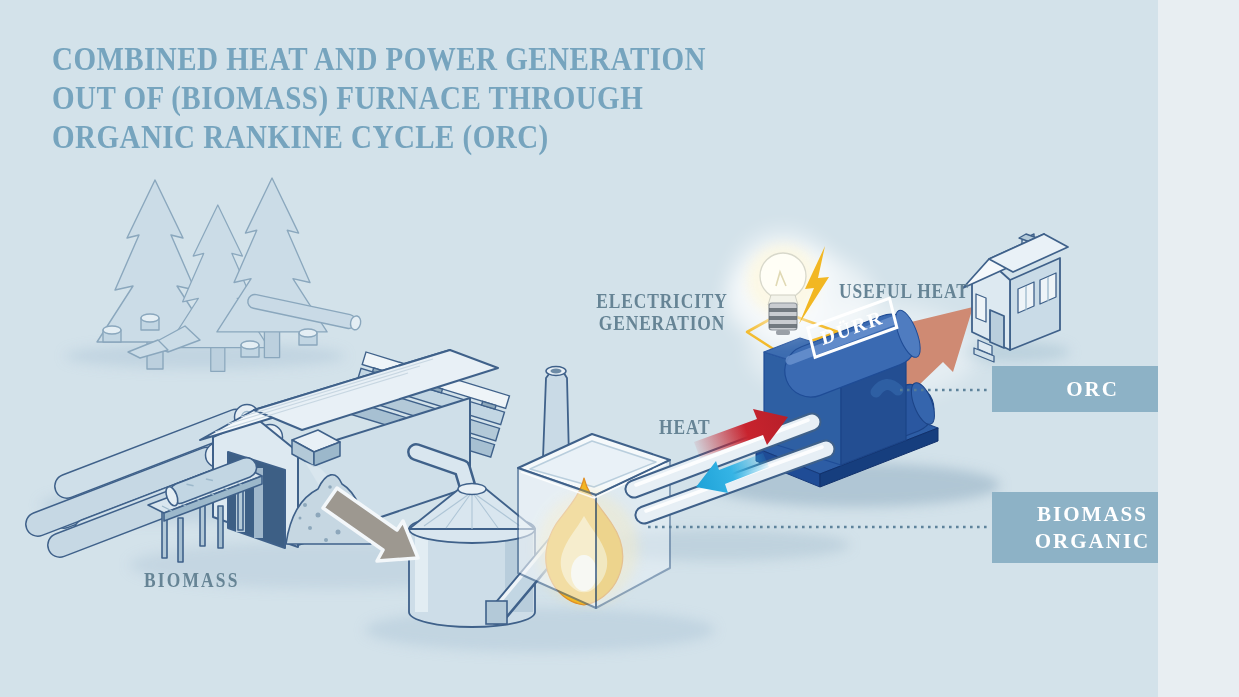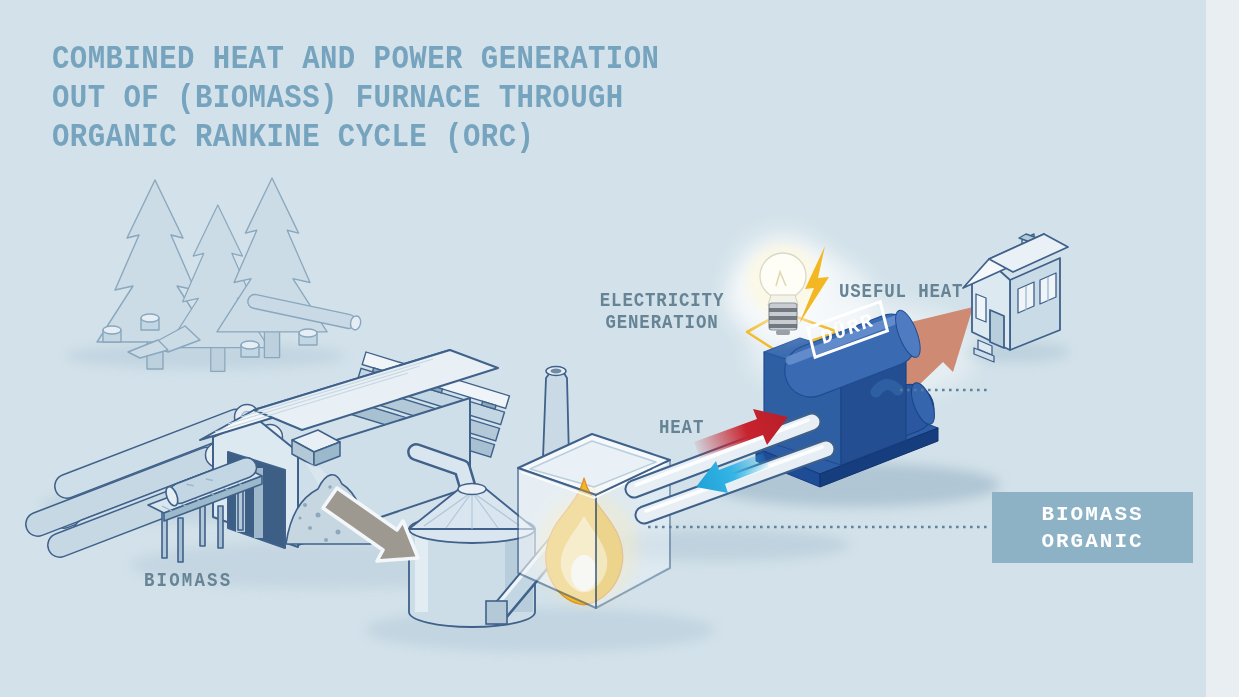--- a/index.html
+++ b/index.html
@@ -1,20 +1,19 @@
 <!DOCTYPE html>
 <html style="--background: #d3e2ea; --title-text: #76a4be; --label-text: #668495; --callout-fill: #8db2c6; --callout-text: #ffffff; --machine-blue: #2e5fa3; --hot-arrow: #c8232e; --cold-arrow: #35b4e5; --useful-heat-arrow: #cf8a73; --biomass-arrow: #9d9890; --electric-yellow: #f2b722; --outline: #3f618a; --dotted-line: #587e97;"><head>
 <meta charset="utf-8">
 <style>
   html,body{margin:0;padding:0;background:#e8eef2;}
   .stage{
     position:relative;width:1158px;height:697px;overflow:hidden;
     background:var(--background,#d3e2ea);
-    font-family:Liberation Mono, monospace;
-    padding-left:48px;
+    font-family:Liberation Serif, serif;
   }
   svg.scene{position:absolute;left:0;top:0;}
   .title{
     position:absolute;left:52px;top:40px;
     color:var(--title-text,#76a4be);
     font-size:33px;font-weight:700;line-height:39px;letter-spacing:.5px;
     transform:scaleX(.88);transform-origin:left top;white-space:nowrap;
   }
   .lbl{
     position:absolute;color:var(--label-text,#668495);
@@ -366,19 +365,22 @@
   <div>ELECTRICITY</div>
   <div>GENERATION</div>
 </div>
 
 <div class="lbl" id="heat-label">HEAT</div>
 
 <div class="lbl" id="useful-heat-label">USEFUL HEAT</div>
 
 <div class="durr">DÜRR</div>
 
+<div class="callout" id="orc-box">
+  <div>ORC</div>
+</div>
 
 <div class="callout" id="furnace-box">
   <div>BIOMASS</div>
   <div>ORGANIC</div>
 </div>
 
 </div>
 
 </body></html>

